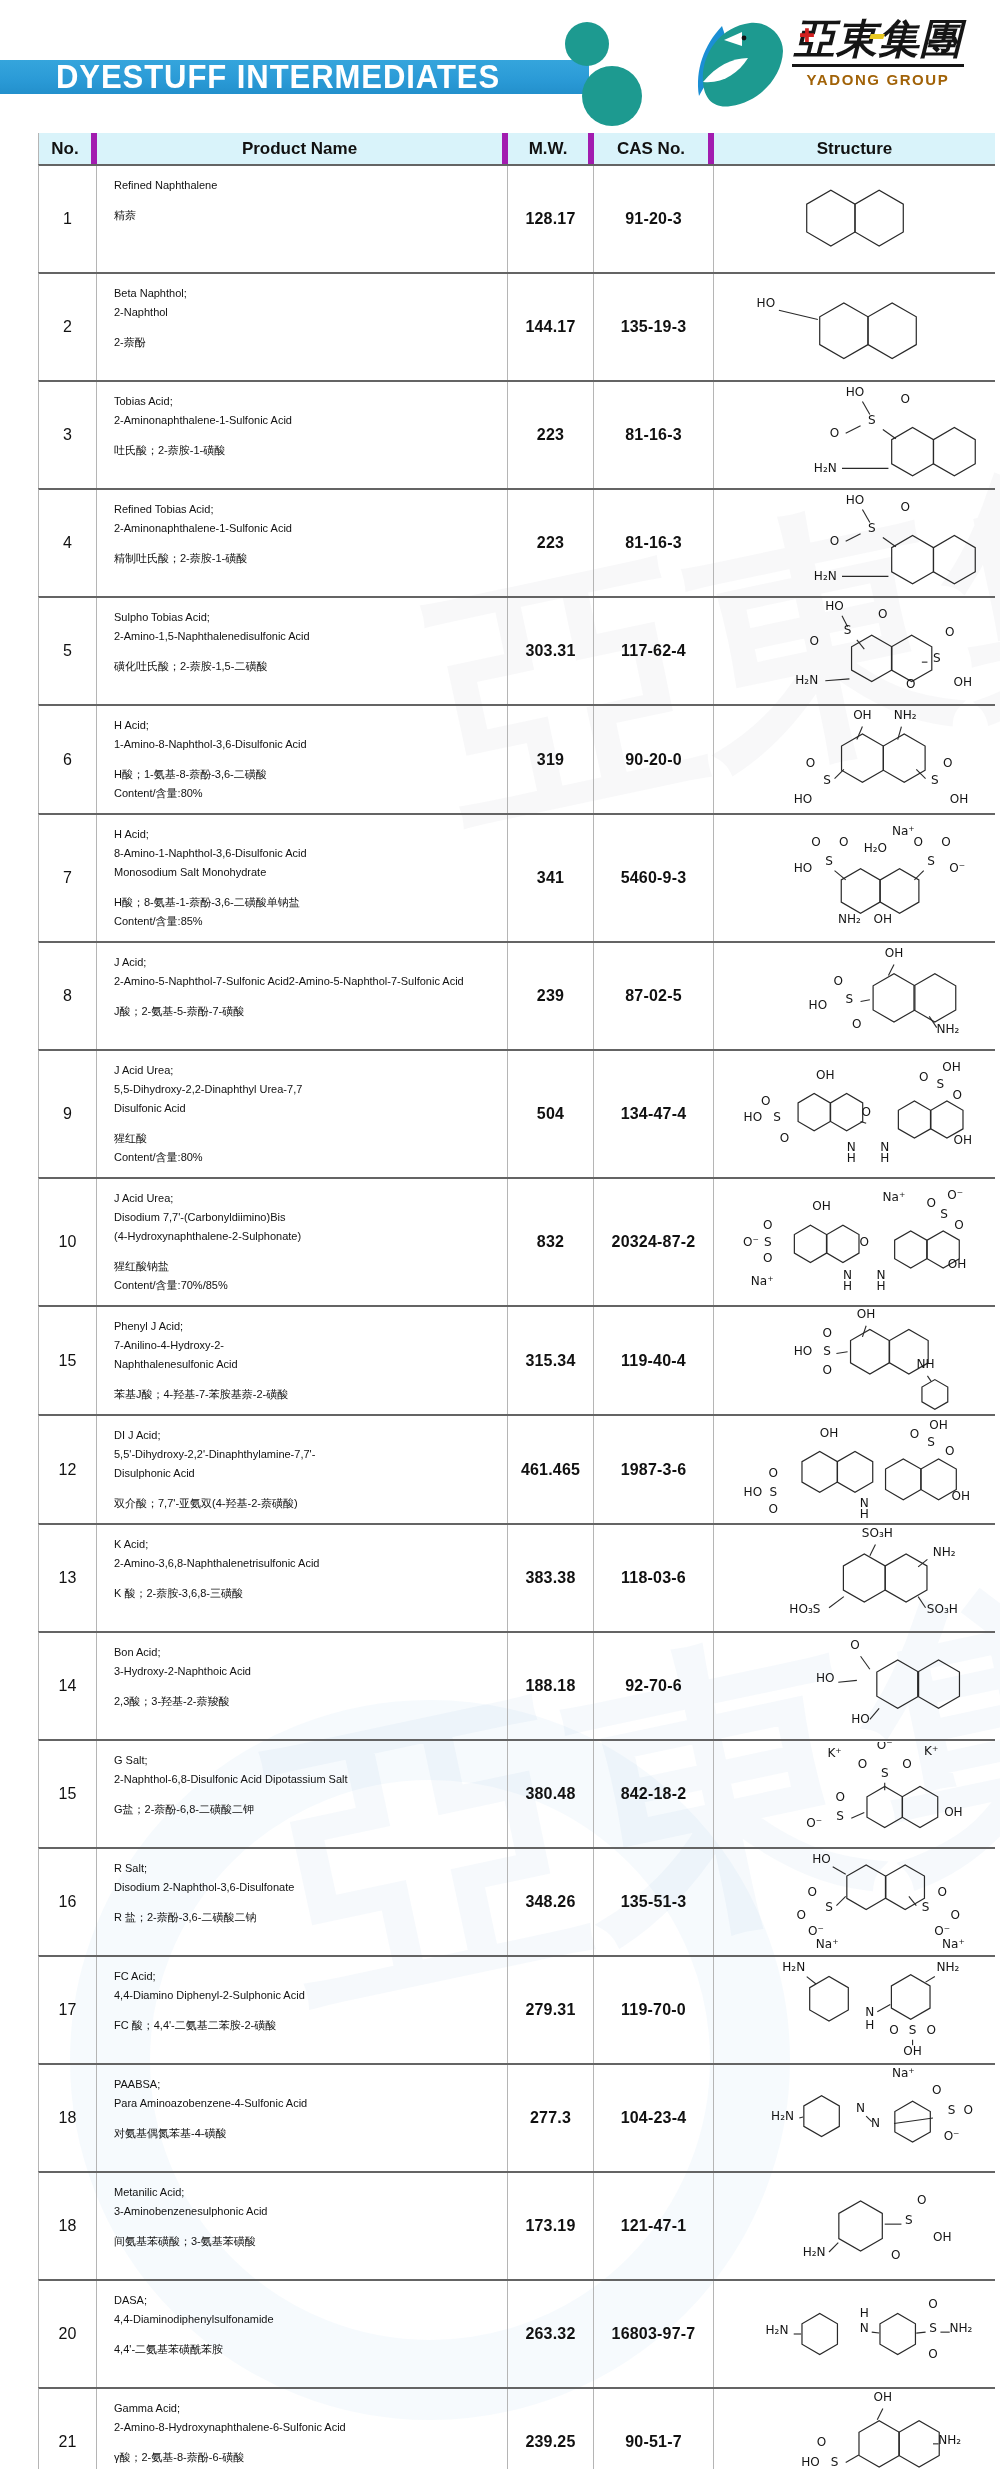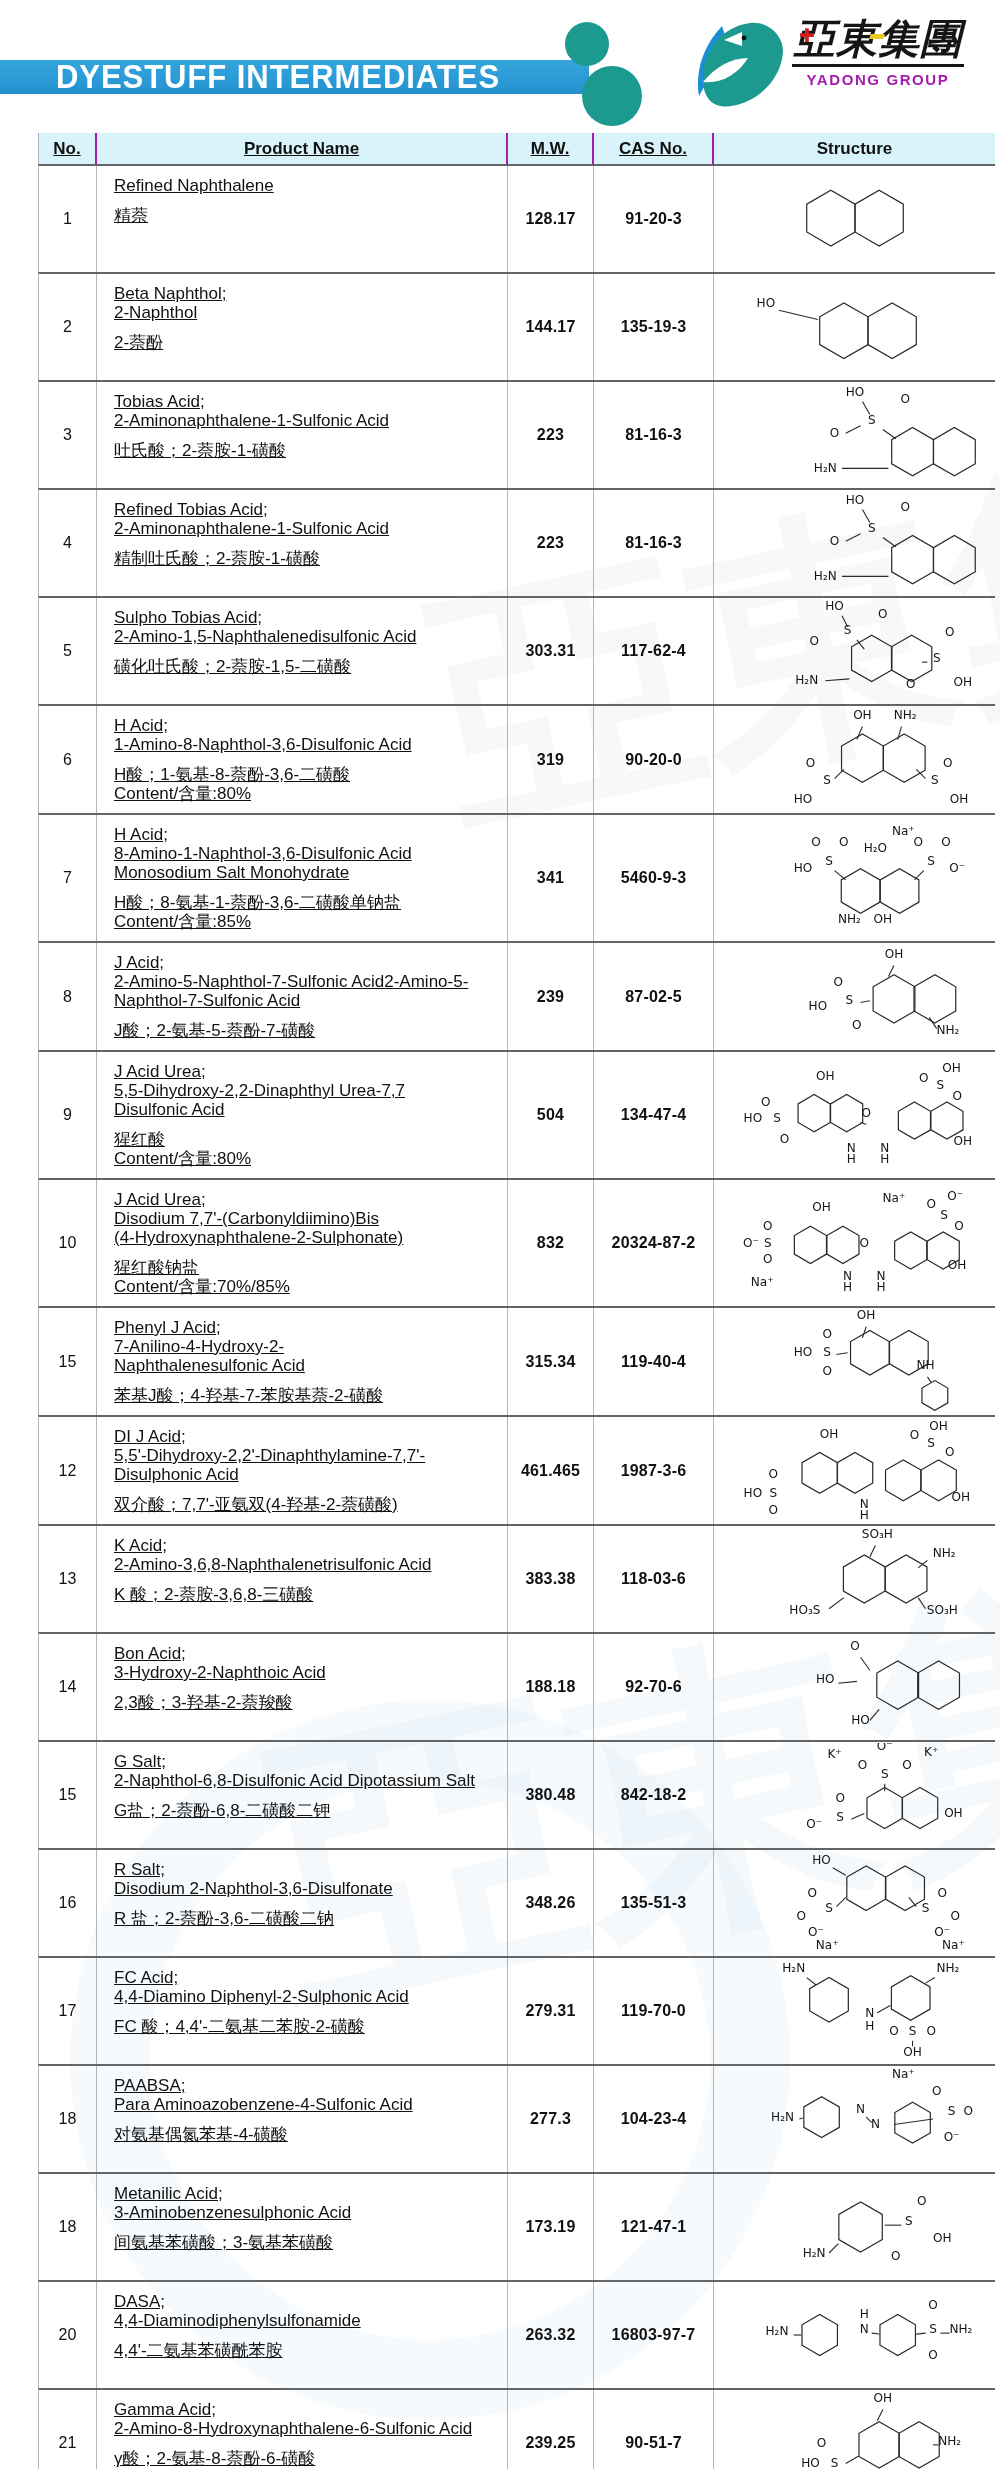--- a/index.html
+++ b/index.html
@@ -31,39 +31,39 @@
   
   .logo{position:absolute;left:688px;top:18px;display:flex;align-items:flex-start;z-index:2;}
   .logo-txt{margin-left:4px;}
   .logo-cn{
     position:relative;font-size:41px;font-weight:bold;font-style:italic;letter-spacing:1px;
     line-height:1.05;color:#151515;border-bottom:3px solid #151515;padding:0 2px 3px 2px;
     font-family:"DejaVu Sans","Liberation Sans",sans-serif;
   }
   .logo-cross{position:absolute;left:7px;top:8px;color:#d11f1f;font-size:19px;font-style:normal;}
   .logo-gold{position:absolute;left:78px;top:16px;width:14px;height:5px;background:#e8c821;transform:skewX(-18deg);}
-  .logo-en{font-size:15px;font-weight:bold;letter-spacing:1.6px;text-align:center;margin-top:4px;color:#a21caf;}
+  .logo-en{font-size:15px;font-weight:bold;letter-spacing:1.6px;text-align:center;margin-top:4px;color:#a16207;}
   
   .table{position:absolute;left:38px;top:133px;width:957px;z-index:1;}
   .thead{
     display:grid;grid-template-columns:58px 411px 86px 120px 1fr;
     background:#d9f3fa;height:31px;align-items:center;text-align:center;
     font-weight:bold;font-size:17px;border-left:1px solid #b5b5b5;
   }
   .thead>div{height:100%;display:flex;align-items:center;justify-content:center;box-sizing:border-box;}
-  .thead>div:not(:last-child){border-right:2px solid #a21caf;text-decoration:underline;}
+  .thead>div:not(:last-child){border-right:6px solid #a21caf;}
   .row{
     display:grid;grid-template-columns:58px 411px 86px 120px 1fr;
     border-top:2px solid #646464;border-left:1px solid #b5b5b5;min-height:95px;
   }
   .row:last-child{border-bottom:2px solid #646464;}
   .row>.cell{box-sizing:border-box;}
   .row>.cell:not(:last-child){border-right:1px solid #b5b5b5;}
   .cell-no{display:flex;align-items:center;justify-content:center;font-size:16px;}
-  .cell-name{padding:10px 24px 10px 17px;font-size:17px;line-height:19px;text-decoration:underline;}
+  .cell-name{padding:10px 24px 10px 17px;font-size:11px;line-height:19px;}
   .en-line{white-space:pre-line;}
   .cn-line{margin-top:11px;white-space:pre-line;}
   .cell-mw,.cell-cas{display:flex;align-items:center;justify-content:center;font-size:16px;letter-spacing:.2px;font-weight:bold;}
   .cell-st{display:flex;align-items:center;justify-content:center;padding:1px 0;}
   .cell-st svg{display:block;}
   .st-line{stroke:#2a2a2a;stroke-width:1.2;fill:none;}
   .st-ring{stroke:#2a2a2a;stroke-width:1.3;fill:none;}
   .st-label{font-size:13px;fill:#151515;font-family:"DejaVu Sans","Liberation Sans",sans-serif;}
 </style>
 </head>

